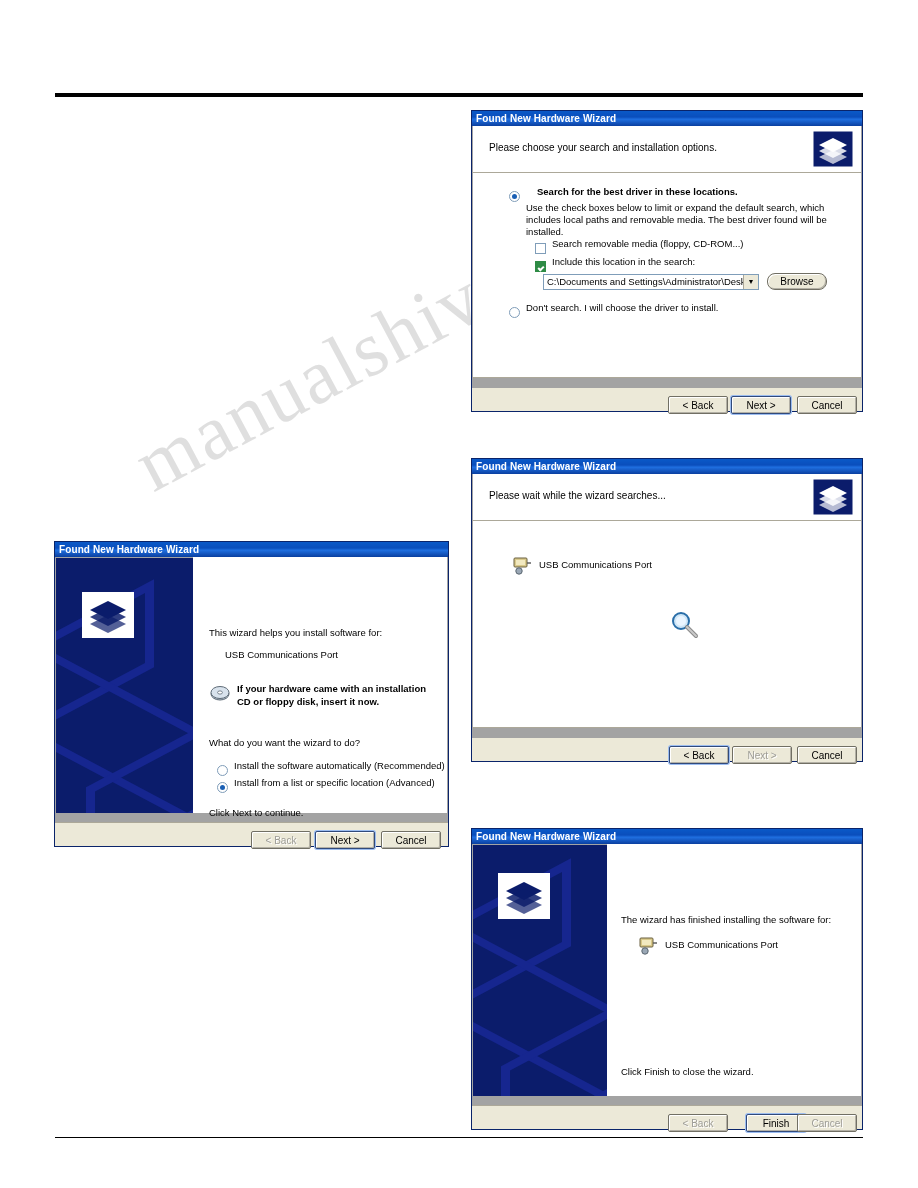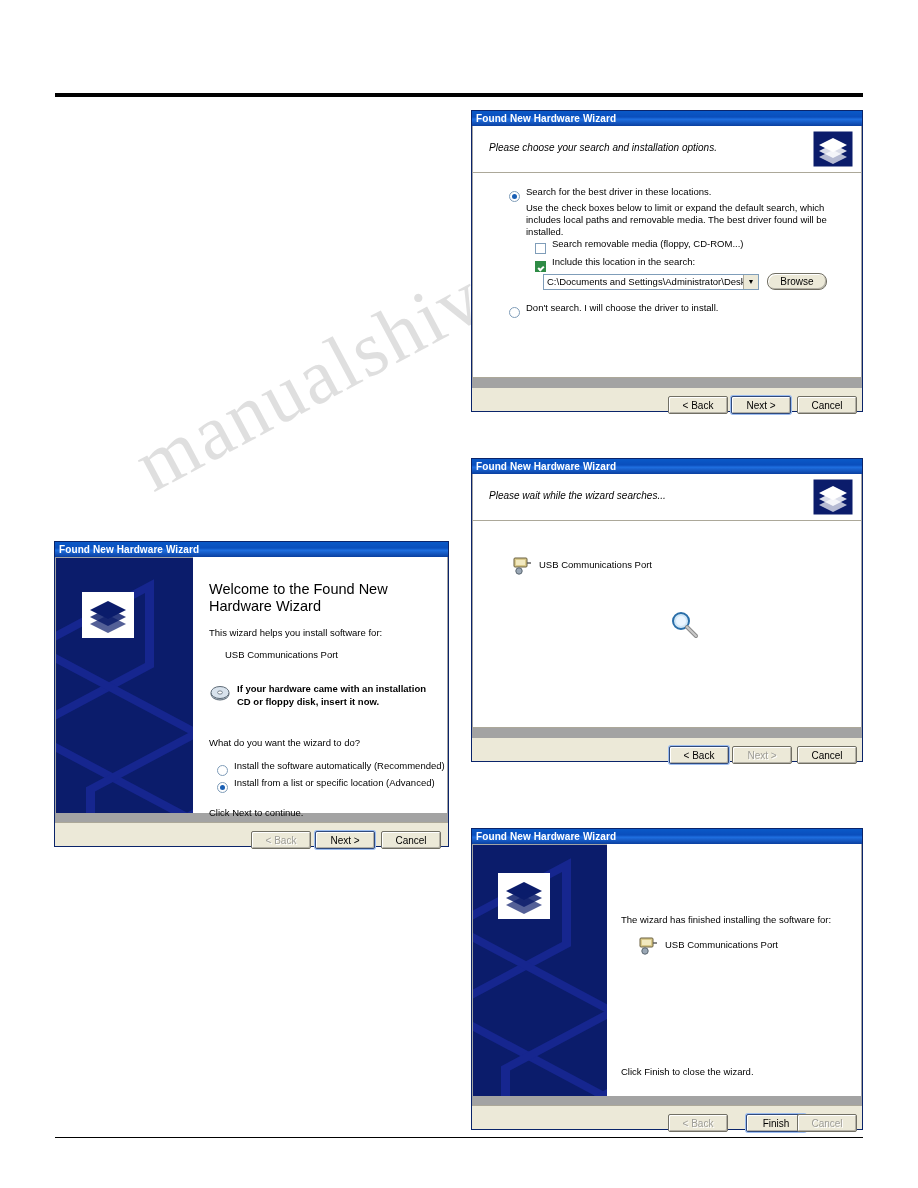--- a/index.html
+++ b/index.html
@@ -19,21 +19,21 @@
   
   .win{position:absolute;border:1px solid #0a246a;background:#a3a3a3;box-sizing:border-box;}
   .win .titlebar{height:15px;background:linear-gradient(to bottom,#0a59c8 0%,#0a4ebc 40%,#1f6fe0 55%,#0a3fa0 100%);
     color:#fff;font-size:10px;font-weight:bold;line-height:15px;padding-left:4px;letter-spacing:0.1px;
     font-family:"Liberation Sans",sans-serif;overflow:hidden;}
   .win .body{position:absolute;left:0;right:0;top:15px;bottom:0;}
 
   
   .hdr{position:absolute;left:1px;right:1px;top:0;height:48px;background:#fff;border-bottom:1px solid #aca899;
        box-sizing:border-box;}
-  .hdr .htxt{position:absolute;left:16px;top:14px;font-size:10.5px;color:#000;font-weight:bold;font-style:italic;}
+  .hdr .htxt{position:absolute;left:16px;top:14px;font-size:10.5px;color:#000;font-weight:bold;}
   .hdr .hicon{position:absolute;right:8px;top:5px;}
 
   
   .content{position:absolute;left:1px;right:1px;background:#fff;border-bottom:1px solid #aca899;box-sizing:border-box;}
   .btnbar{position:absolute;left:0;right:0;bottom:0;height:23px;background:#ece9d8;}
   .btn{position:absolute;height:18px;line-height:17px;background:#ece9d8;border:1px solid #716f64;
        box-shadow:inset 1px 1px 0 #fff, inset -1px -1px 0 #b3b0a5;
        font-size:10px;color:#000;text-align:center;border-radius:2px;box-sizing:border-box;}
   .btn.def{border:1px solid #314a7b;box-shadow:inset 1px 1px 0 #fff, inset -1px -1px 0 #b3b0a5,0 0 0 1px #9bbcf0;}
   .btn.disabled{color:#9d9c96;text-shadow:1px 1px 0 #fff;}
@@ -87,21 +87,21 @@
             <rect x="0" y="0" width="40" height="36" fill="none" stroke="#ffffff" stroke-width="1"></rect>
           </svg>
         </div>
       </div>
 
       <div class="content" style="top:47px;bottom:33px;">
 
         <div style="position:absolute;left:36px;top:13px;">
           <span class="radio on"></span>
         </div>
-        <div class="txt" style="left:53px;top:13px;width:300px;">Search for the best driver in these locations.</div>
+        <div class="txt" style="left:64px;top:13px;width:300px;font-weight:bold;">Search for the best driver in these locations.</div>
         <div class="txt" style="left:53px;top:29px;width:320px;">Use the check boxes below to limit or expand the default search, which includes local paths and removable media. The best driver found will be installed.</div>
 
         <div style="position:absolute;left:62px;top:65px;">
           <span class="check"></span>
         </div>
         <div class="txt" style="left:79px;top:65px;width:290px;">Search removable media (floppy, CD-ROM...)</div>
 
         <div style="position:absolute;left:62px;top:83px;">
           <span class="check on"></span>
         </div>
@@ -187,21 +187,20 @@
             <g fill="#0b1c6b">
               <polygon points="8,18 26,9 44,18 26,27"></polygon>
               <polygon points="8,25 26,16 44,25 26,34" opacity="0.85"></polygon>
               <polygon points="8,32 26,23 44,32 26,41" opacity="0.7"></polygon>
             </g>
           </svg>
         </div>
       </div>
 
       <div class="content" style="left:138px;right:1px;top:0;bottom:33px;border-bottom:none;">
-        <div class="p-title" style="position:absolute;left:16px;top:24px;width:200px;">Welcome to the Found New Hardware Wizard</div>
         <div class="p-text" style="position:absolute;left:16px;top:70px;width:230px;">This wizard helps you install software for:</div>
         <div class="p-text" style="position:absolute;left:32px;top:92px;width:230px;">USB Communications Port</div>
 
         <div style="position:absolute;left:16px;top:126px;">
           <svg width="22" height="22" viewBox="0 0 22 22">
             <ellipse cx="11" cy="11" rx="9" ry="6" fill="#b8c4d0" stroke="#5d6a76" stroke-width="1"></ellipse>
             <ellipse cx="11" cy="9.5" rx="9" ry="6" fill="#d8e2ec" stroke="#5d6a76" stroke-width="1"></ellipse>
             <ellipse cx="11" cy="9.5" rx="2.4" ry="1.6" fill="#ffffff" stroke="#5d6a76" stroke-width="0.8"></ellipse>
           </svg>
         </div>

